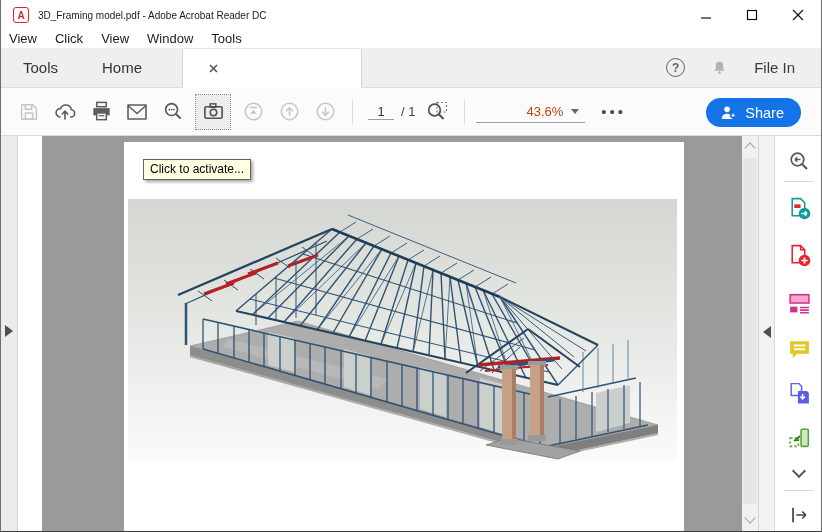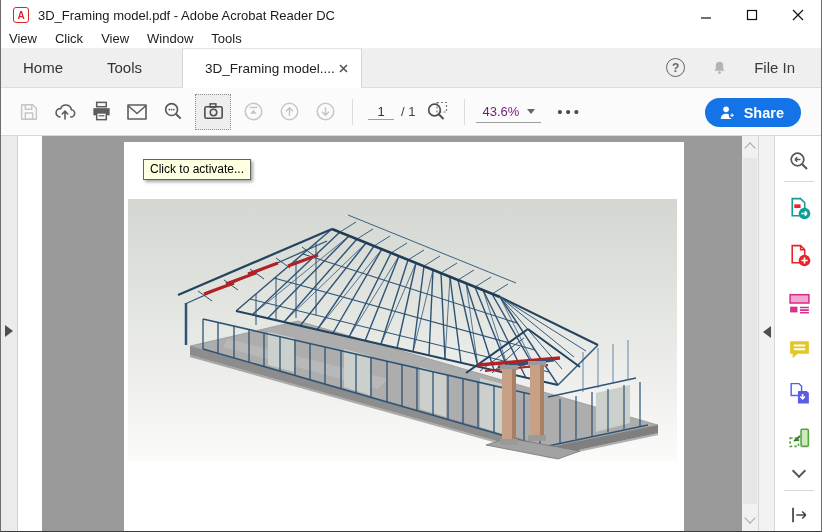--- a/index.html
+++ b/index.html
@@ -2,21 +2,21 @@
 <html><head>
 <meta charset="utf-8">
 <style>
   * { margin:0; padding:0; box-sizing:border-box; }
   html,body { width:822px; height:532px; font-family:"Liberation Sans", sans-serif; background:#fff; }
   .window { position:relative; width:822px; height:532px; border-left:1px solid #6e6e6e; border-right:1px solid #6e6e6e; border-bottom:1px solid #3c3c3c; overflow:hidden; background:#fff; }
 
   
   .titlebar { position:absolute; left:0; top:0; width:100%; height:30px; background:#fff; display:flex; align-items:center; }
   .app-icon { width:16px; height:16px; margin-left:12px; border:1.5px solid #d6292b; border-radius:3px; color:#d6292b; font-size:10px; font-weight:bold; display:flex; align-items:center; justify-content:center; }
-  .title-text { margin-left:9px; font-size:13px; color:#1b1b1b; }
+  .title-text { margin-left:9px; font-size:10px; color:#1b1b1b; }
   .win-controls { margin-left:auto; display:flex; height:30px; }
   .win-btn { width:46px; height:30px; display:flex; align-items:center; justify-content:center; }
   .win-btn svg { stroke:#111; stroke-width:1.2; fill:none; }
 
   
   .menubar { position:absolute; left:0; top:30px; width:100%; height:18px; background:#fff; display:flex; align-items:center; padding-left:8px; }
   .menu-item { font-size:13px; color:#1c1c1c; padding:0 10px 2px 0; margin-right:8px; cursor:default; }
 
   
   .tabbar { position:absolute; left:0; top:48px; width:100%; height:40px; background:#efefef; border-bottom:1px solid #dcdcdc; display:flex; align-items:stretch; }
@@ -34,25 +34,25 @@
   .icon-btn { width:36px; height:36px; display:flex; align-items:center; justify-content:center; flex:0 0 auto; }
   .icon-btn svg { display:block; }
   .stroke-ic { fill:none; stroke:#5d5d5d; stroke-width:1.6; stroke-linecap:round; stroke-linejoin:round; }
   .stroke-dis { fill:none; stroke:#c6c6c6; stroke-width:1.6; stroke-linecap:round; stroke-linejoin:round; }
   .snapshot-box { border:1px dotted #8f8f8f; background:#eeeeee; padding:2px; margin:0 4px; }
   .tb-sep { width:1px; height:26px; background:#dcdcdc; margin:0 9px; flex:0 0 auto; }
   .page-group { display:flex; align-items:center; margin:0 4px 0 6px; }
   .page-input { width:26px; font-size:13px; color:#333; text-align:center; border:none; border-bottom:1px solid #9e9e9e; background:transparent; font-family:"Liberation Sans",sans-serif; }
   .page-total { font-size:13px; color:#444; margin-left:7px; white-space:nowrap; }
   .zoom-group { display:flex; align-items:center; gap:8px; border-bottom:1px solid #9e9e9e; padding:3px 6px; margin:0 2px; }
-  .zoom-value { font-size:13px; color:#701a75; }
+  .zoom-value { font-size:13px; color:#c2410c;margin-left:44px; }
   .caret-down { width:0; height:0; border-left:4.5px solid transparent; border-right:4.5px solid transparent; border-top:5.5px solid #666; }
   .more-dots { font-size:15px; letter-spacing:3px; color:#4a4a4a; margin:0 14px; }
   .share-btn { position:absolute; right:20px; top:10px; height:29px; background:#1473e6; border-radius:15px; color:#fff; display:flex; align-items:center; gap:8px; padding:0 17px 0 14px; }
-  .share-label { font-size:14.5px; font-weight:bold; color:#fff; }
+  .share-label { font-size:14.5px; font-weight:normal; color:#fff; }
 
   
   .main { position:absolute; left:0; top:136px; width:100%; height:396px; }
   .nav-strip { position:absolute; left:0; top:0; width:17px; height:100%; background:#ebebeb; border-right:1px solid #d2d2d2; }
   .tri-right { position:absolute; left:4px; top:189px; width:0; height:0; border-top:6px solid transparent; border-bottom:6px solid transparent; border-left:8px solid #4f4f4f; }
   .doc-canvas { position:absolute; left:17px; top:0; width:724px; height:100%; background:#9a9a9a; overflow:hidden;margin-left:24px; }
   .pdf-page { position:absolute; left:82px; top:6px; width:560px; height:390px; background:#ffffff; }
   .figure { position:absolute; left:4px; top:57px; width:549px; height:262px; background:linear-gradient(#d4d6d1 0%, #e4e6e2 45%, #fbfbfa 100%); }
   .figure svg { display:block; }
   .tooltip { position:absolute; left:101px; top:23px; background:#ffffe1; border:1px solid #636363; box-shadow:2px 2px 3px rgba(0,0,0,.35); font-size:12px; color:#000; padding:2px 6px 3px; white-space:nowrap; z-index:5; }
@@ -101,27 +101,26 @@
   <div class="menubar">
     <span class="menu-item">View</span>
     <span class="menu-item">Click</span>
     <span class="menu-item">View</span>
     <span class="menu-item">Window</span>
     <span class="menu-item">Tools</span>
   </div>
 
   <div class="tabbar">
     <div class="tab">
+        <span>Tools</span>
+      </div>
+    <div class="tab">
         <span>Home</span>
       </div>
-    <div class="tab">
-        <span>Tools</span>
-      </div>
     <div class="doc-tab">
-      <span class="doc-tab-label">3D_Framing model....</span>
       <span class="tab-close">
         <svg width="9" height="9">
             <path d="M1 1 8 8 M8 1 1 8" fill="none"></path>
           </svg>
       </span>
     </div>
     <div class="tabbar-right">
       <div class="help-circle">
           <span>?</span>
         </div>

